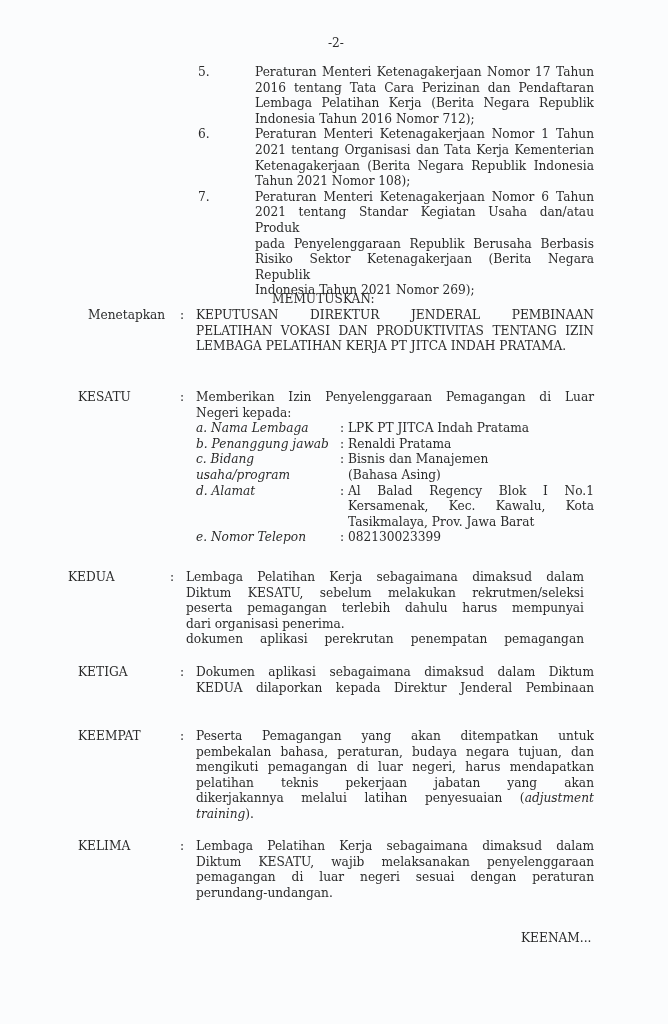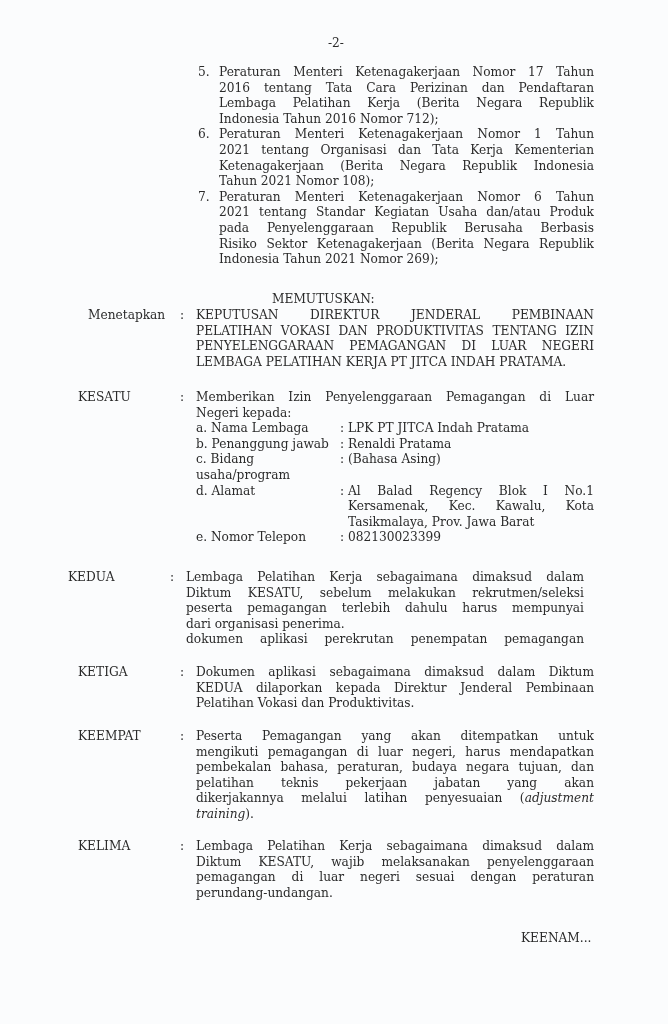--- a/index.html
+++ b/index.html
@@ -11,28 +11,28 @@
       font-size: 12.2px;
       position: relative;
     }
     .page { position: absolute; left: 0; top: 0; width: 668px; height: 1024px; }
     .pagenum { position: absolute; top: 36px; left: 0; width: 100%; text-align: center; padding-left: 2px; }
     .line { line-height: 15.6px; }
     .just { text-align: justify; text-align-last: justify; }
     .numlist { position: absolute; left: 198px; width: 396px; top: 65px; }
     .numitem { display: flex; }
     .numitem .n { width: 21px; flex: none; }
-    .numitem .t { flex: 1; }
+    .numitem .t { flex: 1; margin-left: 36px; }
     .memutuskan { position: absolute; top: 292px; left: 272px; }
     .sect { position: absolute; left: 88px; width: 506px; display: flex; }
     .sect .lbl { width: 92px; flex: none; }
     .sect .colon { width: 16px; flex: none; }
     .sect .body { flex: 1; }
     .kv { display: flex; }
-    .kv .k { width: 144px; flex: none; padding-left: 0; }
+    .kv .k { width: 144px; flex: none; padding-left: 0; font-style: italic; }
     .kv .c { width: 8px; flex: none; }
     .kv .v { flex: 1; }
     .ital { font-style: italic; }
     .footer { position: absolute; top: 931px; left: 521px; }
   </style>
 </head>
 <body>
 
 <div class="page">
 
@@ -70,21 +70,20 @@
   </div>
 
   <div class="memutuskan line">MEMUTUSKAN:</div>
 
   <div class="sect" style="top:308px">
     <div class="lbl line">Menetapkan</div>
     <div class="colon line">:</div>
     <div class="body">
       <div class="line just">KEPUTUSAN DIREKTUR JENDERAL PEMBINAAN</div>
       <div class="line just">PELATIHAN VOKASI DAN PRODUKTIVITAS TENTANG IZIN</div>
-      <div class="line just">PENYELENGGARAAN PEMAGANGAN DI LUAR NEGERI</div>
       <div class="line">LEMBAGA PELATIHAN KERJA PT JITCA INDAH PRATAMA.</div>
     </div>
   </div>
 
   <div class="sect" style="top:390px; left:78px; width:516px">
     <div class="lbl line" style="width:102px">KESATU</div>
     <div class="colon line">:</div>
     <div class="body">
       <div class="line just">Memberikan Izin Penyelenggaraan Pemagangan di Luar</div>
       <div class="line">Negeri kepada:</div>
@@ -99,20 +98,21 @@
         <div class="k line">b. Penanggung jawab</div>
         <div class="c line">:</div>
         <div class="v">
             <div class="line">Renaldi Pratama</div>
           </div>
       </div>
       <div class="kv">
         <div class="k line">c. Bidang usaha/program</div>
         <div class="c line">:</div>
         <div class="v">
+          <div class="line">Bisnis dan Manajemen</div>
           <div class="line">(Bahasa Asing)</div>
         </div>
       </div>
       <div class="kv">
         <div class="k line">d. Alamat</div>
         <div class="c line">:</div>
         <div class="v">
           <div class="line just">Al Balad Regency Blok I No.1</div>
           <div class="line just">Kersamenak, Kec. Kawalu, Kota</div>
           <div class="line">Tasikmalaya, Prov. Jawa Barat</div>
@@ -139,31 +139,30 @@
       <div class="line just">dokumen aplikasi perekrutan penempatan pemagangan</div>
     </div>
   </div>
 
   <div class="sect" style="top:665px; left:78px; width:516px">
     <div class="lbl line" style="width:102px">KETIGA</div>
     <div class="colon line">:</div>
     <div class="body">
       <div class="line just">Dokumen aplikasi sebagaimana dimaksud dalam Diktum</div>
       <div class="line just">KEDUA dilaporkan kepada Direktur Jenderal Pembinaan</div>
-      <div class="line">Pelatihan Vokasi dan Produktivitas.</div>
     </div>
   </div>
 
   <div class="sect" style="top:729px; left:78px; width:516px">
     <div class="lbl line" style="width:102px">KEEMPAT</div>
     <div class="colon line">:</div>
     <div class="body">
       <div class="line just">Peserta Pemagangan yang akan ditempatkan untuk</div>
+      <div class="line just">pembekalan bahasa, peraturan, budaya negara tujuan, dan</div>
       <div class="line just">mengikuti pemagangan di luar negeri, harus mendapatkan</div>
-      <div class="line just">pembekalan bahasa, peraturan, budaya negara tujuan, dan</div>
       <div class="line just">pelatihan teknis pekerjaan jabatan yang akan</div>
       <div class="line just"><span>dikerjakannya melalui latihan penyesuaian (</span><span class="ital">adjustment</span></div>
       <div class="line"><span class="ital">training</span><span>).</span></div>
     </div>
   </div>
 
   <div class="sect" style="top:839px; left:78px; width:516px">
     <div class="lbl line" style="width:102px">KELIMA</div>
     <div class="colon line">:</div>
     <div class="body">

